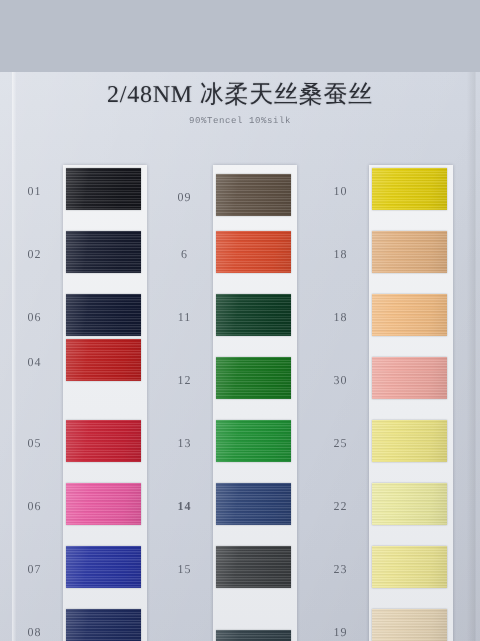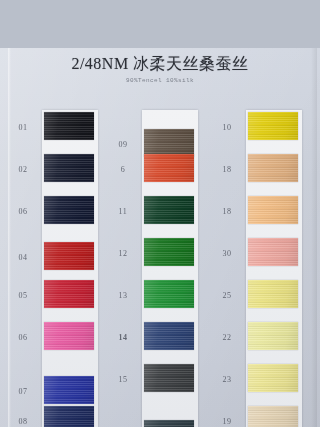--- a/index.html
+++ b/index.html
@@ -153,44 +153,44 @@
           <div class="swatch" style="background: rgb(21, 22, 28);"></div>
         </div>
         <div class="swatch-row" style="top: 42px;">
           <div class="swatch-num">02</div>
           <div class="swatch" style="background: rgb(22, 27, 46);"></div>
         </div>
         <div class="swatch-row" style="top: 84px;">
           <div class="swatch-num">06</div>
           <div class="swatch" style="background: rgb(19, 26, 51);"></div>
         </div>
-        <div class="swatch-row" style="top: 130px;">
+        <div class="swatch-row" style="top: 114px;">
           <div class="swatch-num">04</div>
           <div class="swatch" style="background: rgb(187, 29, 30);"></div>
         </div>
         <div class="swatch-row" style="top: 168px;">
           <div class="swatch-num">05</div>
           <div class="swatch" style="background: rgb(198, 32, 51);"></div>
         </div>
         <div class="swatch-row" style="top: 210px;">
           <div class="swatch-num">06</div>
           <div class="swatch" style="background: rgb(233, 91, 162);"></div>
         </div>
-        <div class="swatch-row" style="top: 264px; padding-left: 21px;">
+        <div class="swatch-row" style="top: 252px; padding-left: 21px;">
           <div class="swatch-num">07</div>
           <div class="swatch" style="background: rgb(39, 51, 160);"></div>
         </div>
         <div class="swatch-row" style="top: 294px;">
           <div class="swatch-num">08</div>
           <div class="swatch" style="background: rgb(29, 42, 94);"></div>
         </div>
       </div>
       <div class="column" style="left: 108px;">
         <div class="col-strip" style="left: 34px; height: 332px;"></div>
-        <div class="swatch-row" style="top: 17px;">
+        <div class="swatch-row" style="top: 4px;">
           <div class="swatch-num">09</div>
           <div class="swatch" style="background: rgb(95, 81, 68);"></div>
         </div>
         <div class="swatch-row" style="top: 42px;">
           <div class="swatch-num">6</div>
           <div class="swatch" style="background: rgb(216, 73, 42);"></div>
         </div>
         <div class="swatch-row" style="top: 84px;">
           <div class="swatch-num">11</div>
           <div class="swatch" style="background: rgb(14, 61, 37);"></div>

